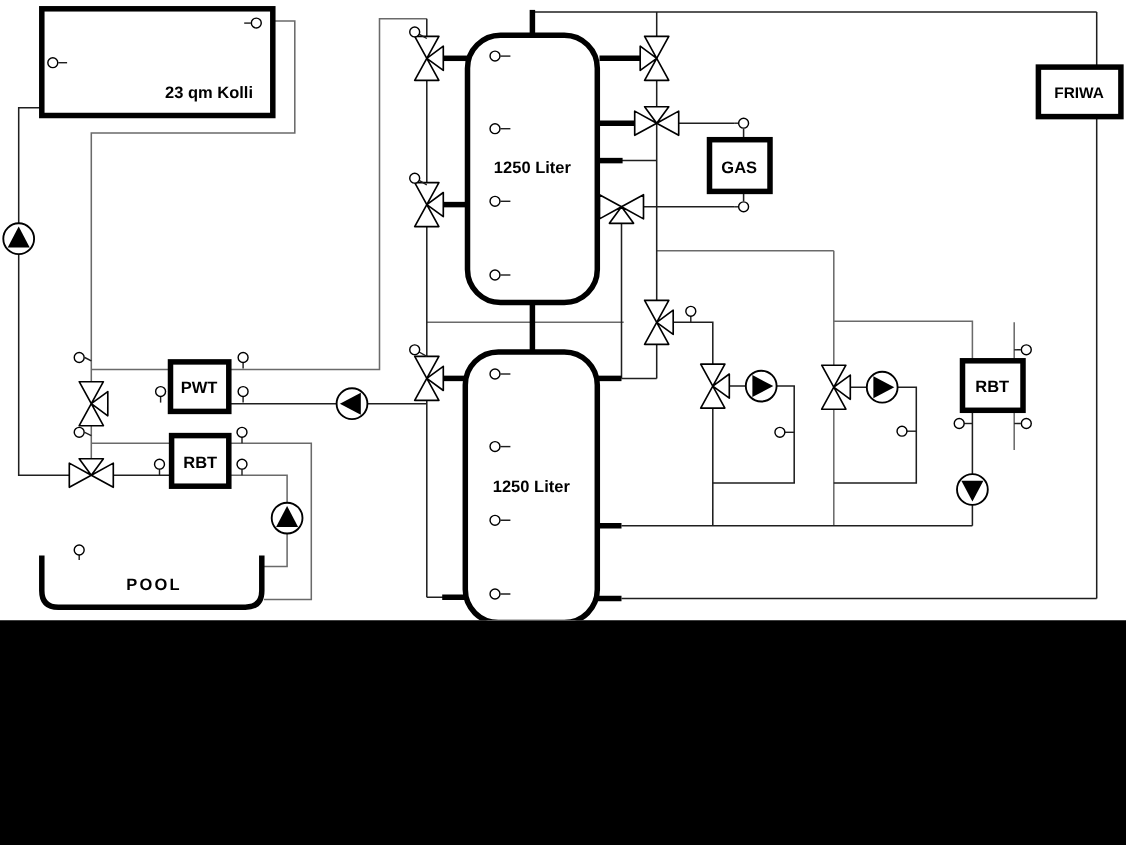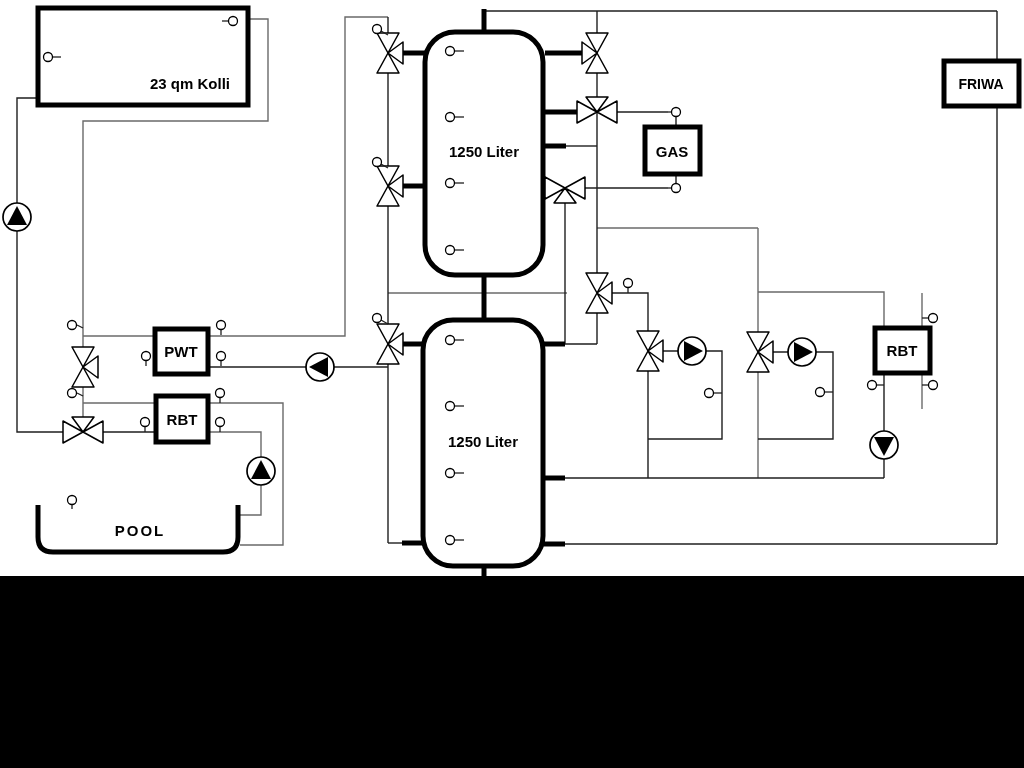--- a/index.html
+++ b/index.html
@@ -1,16 +1,16 @@
 <!DOCTYPE html>
 <html><head>
 <meta charset="utf-8">
 <style>
   html,body{margin:0;padding:0;background:#000;}
-  .stage{position:relative;width:1024px;height:768px;background:#000;overflow:hidden;
+  .stage{position:relative;width:1024px;height:564px;background:#000;overflow:hidden;
          font-family:"Liberation Sans",sans-serif;}
   .stage svg{display:block;}
   text{font-family:"Liberation Sans",sans-serif;font-weight:700;fill:#000;}
   .lbl{font-size:15px;text-anchor:middle;}
   .lbl-sm{font-size:14px;text-anchor:middle;}
   .pipe{stroke:#6a6a6a;stroke-width:1.4;fill:none;}
   .piped{stroke:#1f1f1f;stroke-width:1.4;fill:none;}
   .stub{stroke:#000;stroke-width:5;fill:none;}
   .box{fill:#fff;stroke:#000;stroke-width:5;}
   .valve{fill:#fff;stroke:#000;stroke-width:1.5;stroke-linejoin:round;}

